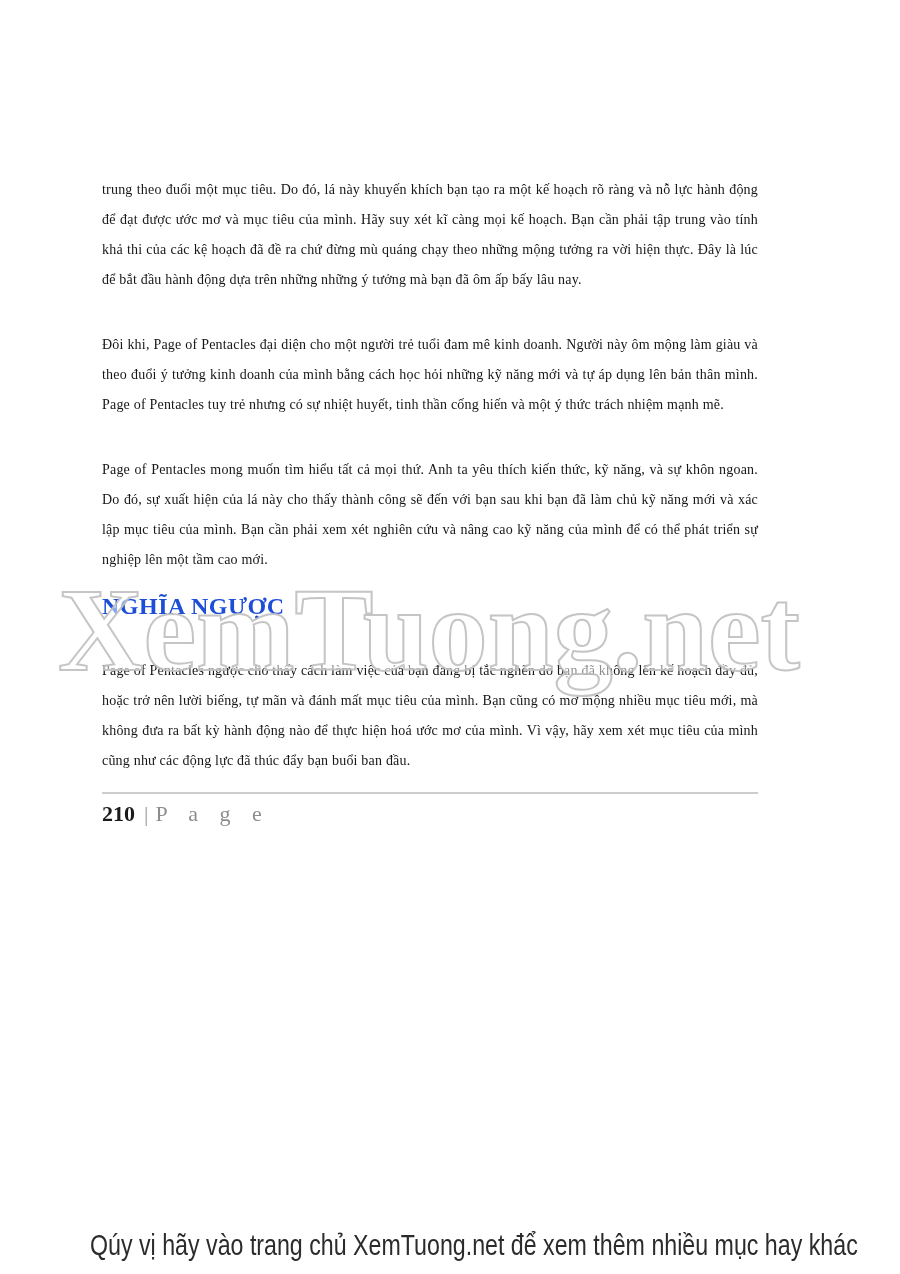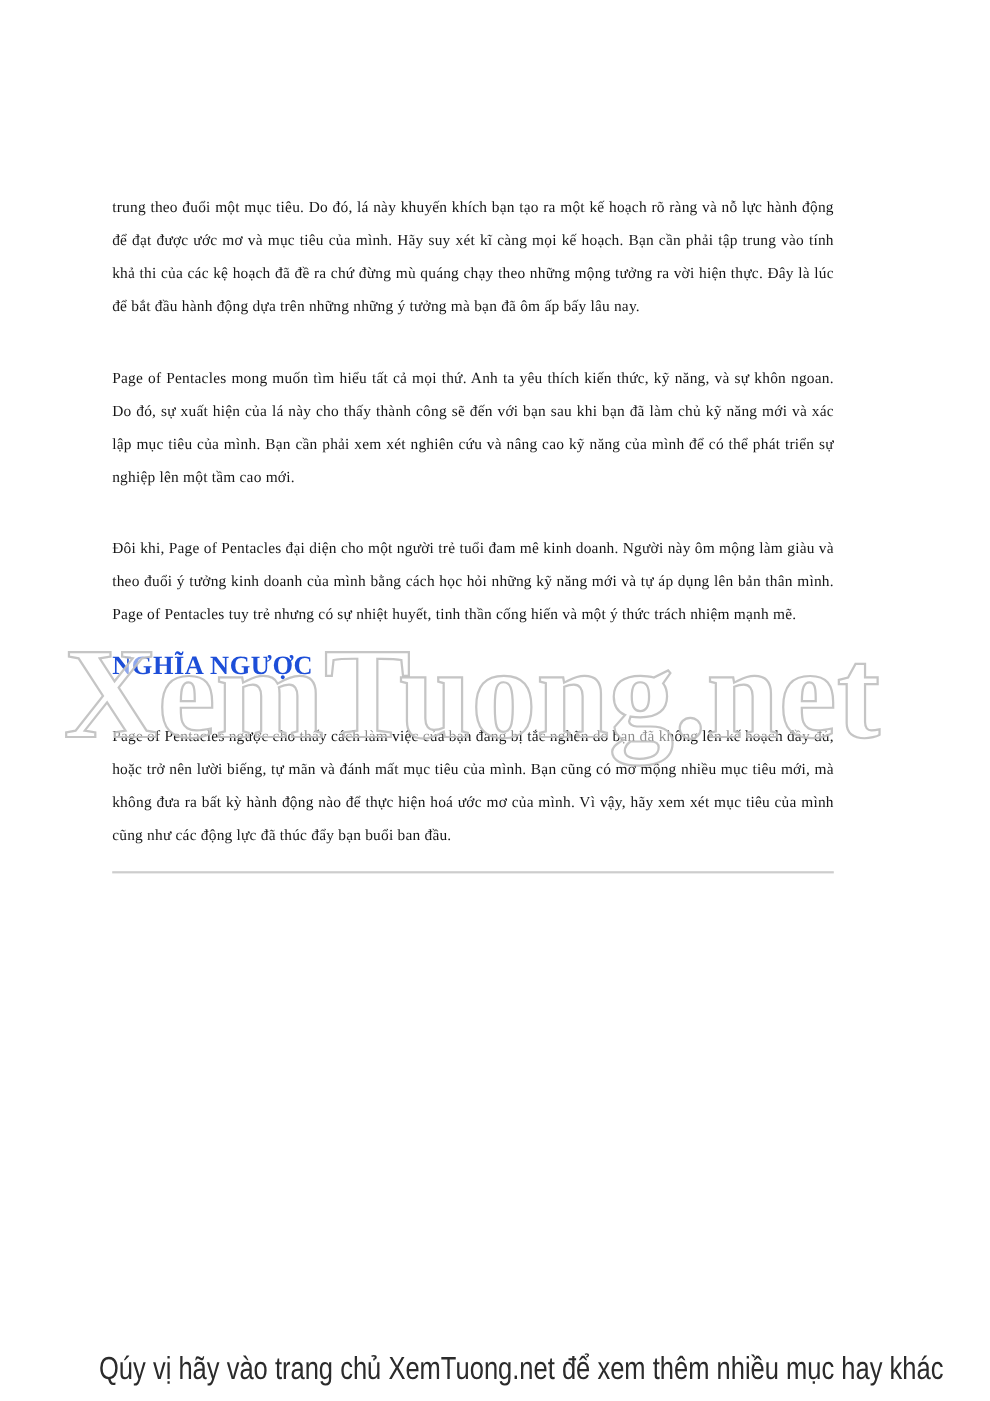--- a/index.html
+++ b/index.html
@@ -88,29 +88,32 @@
     white-space: nowrap;
   }
 </style>
 </head>
 <body>
 
 <div class="page">
 
   <div class="content">
     <p class="para">trung theo đuổi một mục tiêu. Do đó, lá này khuyến khích bạn tạo ra một kế hoạch rõ ràng và nỗ lực hành động để đạt được ước mơ và mục tiêu của mình. Hãy suy xét kĩ càng mọi kế hoạch. Bạn cần phải tập trung vào tính khả thi của các kệ hoạch đã đề ra chứ đừng mù quáng chạy theo những mộng tưởng ra vời hiện thực. Đây là lúc để bắt đầu hành động dựa trên những những ý tưởng mà bạn đã ôm ấp bấy lâu nay.</p>
+    <p class="para">Đôi khi, Page of Pentacles đại diện cho một người trẻ tuổi đam mê kinh doanh. Người này ôm mộng làm giàu và theo đuổi ý tưởng kinh doanh của mình bằng cách học hỏi những kỹ năng mới và tự áp dụng lên bản thân mình. Page of Pentacles tuy trẻ nhưng có sự nhiệt huyết, tinh thần cống hiến và một ý thức trách nhiệm mạnh mẽ.</p>
     <p class="para">Page of Pentacles mong muốn tìm hiểu tất cả mọi thứ. Anh ta yêu thích kiến thức, kỹ năng, và sự khôn ngoan. Do đó, sự xuất hiện của lá này cho thấy thành công sẽ đến với bạn sau khi bạn đã làm chủ kỹ năng mới và xác lập mục tiêu của mình. Bạn cần phải xem xét nghiên cứu và nâng cao kỹ năng của mình để có thể phát triển sự nghiệp lên một tầm cao mới.</p>
-    <p class="para">Đôi khi, Page of Pentacles đại diện cho một người trẻ tuổi đam mê kinh doanh. Người này ôm mộng làm giàu và theo đuổi ý tưởng kinh doanh của mình bằng cách học hỏi những kỹ năng mới và tự áp dụng lên bản thân mình. Page of Pentacles tuy trẻ nhưng có sự nhiệt huyết, tinh thần cống hiến và một ý thức trách nhiệm mạnh mẽ.</p>
 
     <h2 class="section-heading">NGHĨA NGƯỢC</h2>
 
     <p class="para">Page of Pentacles ngược cho thấy cách làm việc của bạn đang bị tắc nghẽn do bạn đã không lên kế hoạch đầy đủ, hoặc trở nên lười biếng, tự mãn và đánh mất mục tiêu của mình. Bạn cũng có mơ mộng nhiều mục tiêu mới, mà không đưa ra bất kỳ hành động nào để thực hiện hoá ước mơ của mình. Vì vậy, hãy xem xét mục tiêu của mình cũng như các động lực đã thúc đẩy bạn buổi ban đầu.</p>
 
     <div class="footer-rule"></div>
 
+    <div class="footer">
+      <span class="pnum">210</span><span class="psep">|</span><span class="plabel">P a g e</span>
+    </div>
   </div>
 
   <svg class="watermark" width="762" height="130" viewBox="0 0 762 130" aria-hidden="true">
     <text x="381" y="93" text-anchor="middle" textLength="742" lengthAdjust="spacingAndGlyphs" font-family="'Liberation Serif', 'DejaVu Serif', serif" font-weight="bold" font-size="118" fill="#ffffff" fill-opacity="0.5" stroke="#bfbfbf" stroke-opacity="0.9" stroke-width="2">XemTuong.net</text>
   </svg>
 
   <div class="banner">Qúy vị hãy vào trang chủ XemTuong.net để xem thêm nhiều mục hay khác</div>
 
 </div>
 

